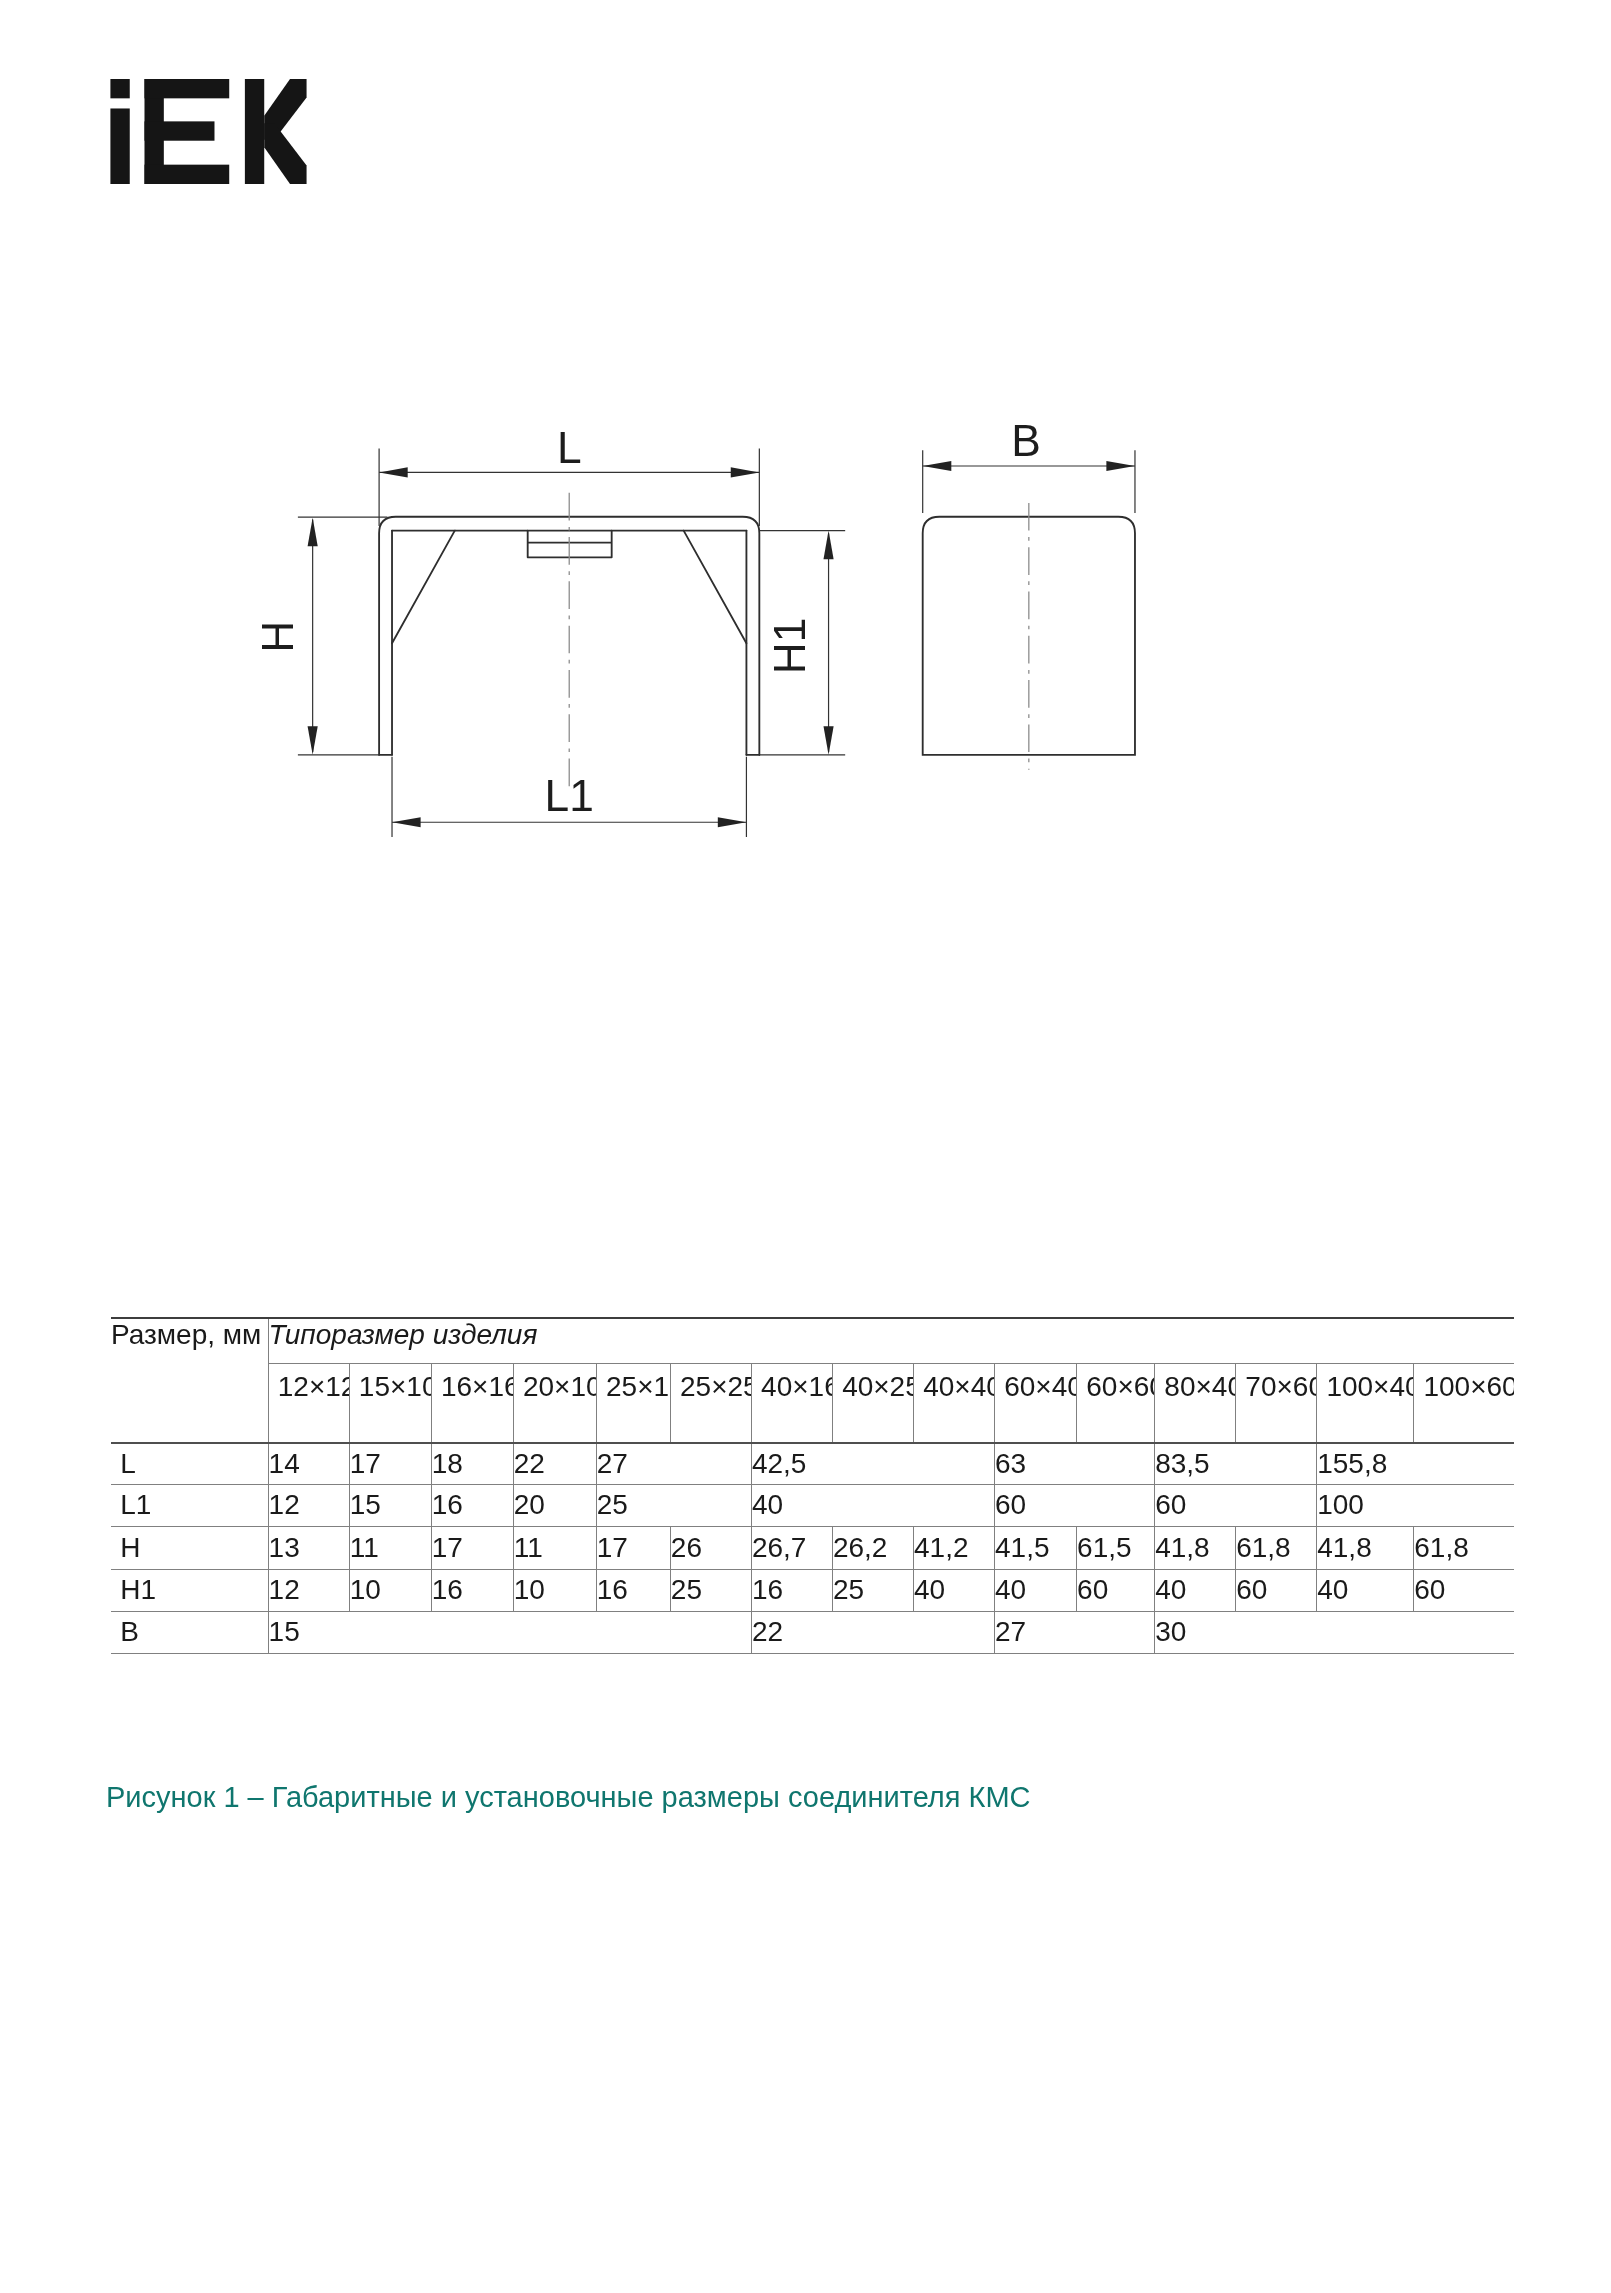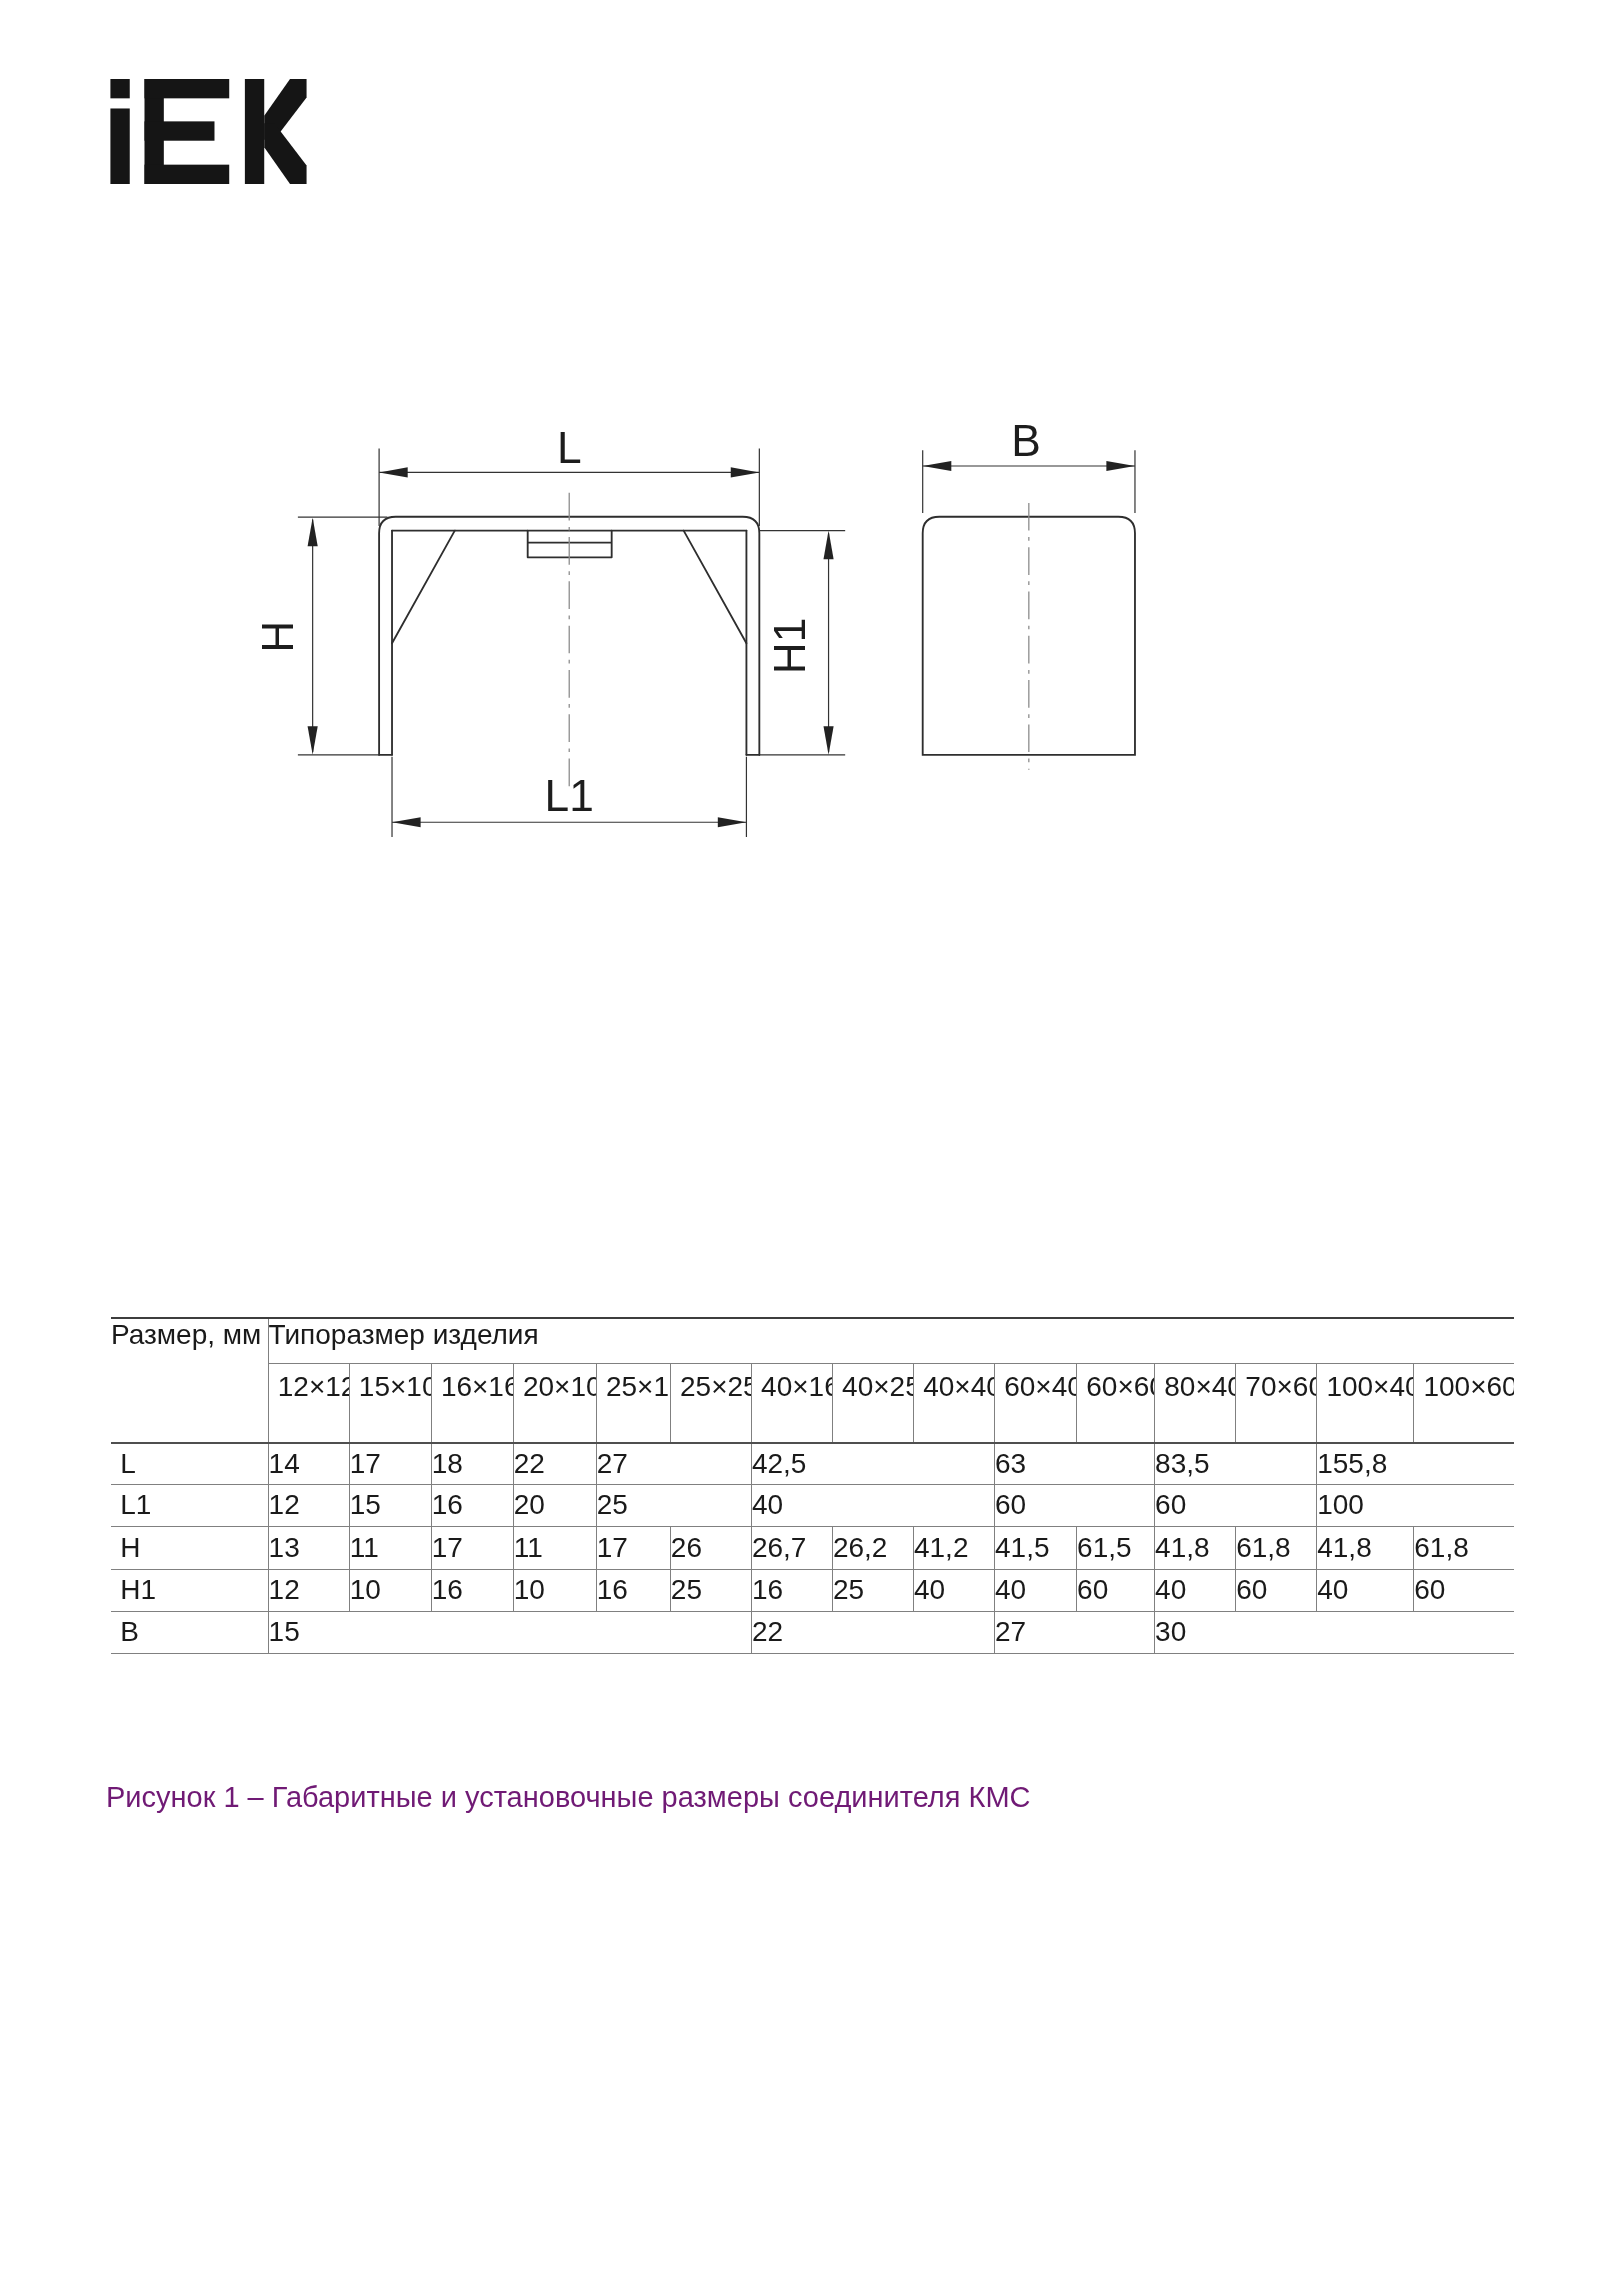--- a/index.html
+++ b/index.html
@@ -32,30 +32,30 @@
     color:#1a1a1a;padding:0;white-space:nowrap;overflow:hidden;
   }
   thead tr.head-row{height:45px;margin-left:12px;}
   thead tr.sizes-row{height:80px;}
   tbody tr:nth-child(1){height:41px;}
   tbody tr:nth-child(2){height:42px;}
   tbody tr:nth-child(3){height:43px;}
   tbody tr:nth-child(4){height:42px;}
   tbody tr:nth-child(5){height:42px;}
   .corner{vertical-align:top;padding:7.4px 0 0 9.2px;border-bottom:2.3px solid #4f4f4f;}
-  .group-header{vertical-align:top;padding:7.4px 0 0 11px;border-bottom:1.4px solid #808080;}
+  .group-header{vertical-align:top;padding:7.4px 0 0 11px;border-bottom:1.4px solid #808080;font-style:italic;}
   thead tr.sizes-row th{vertical-align:top;padding:7.4px 0 0 9.2px;border-bottom:2.3px solid #4f4f4f;}
   tbody tr{border-bottom:1.5px solid #808080;}
   tbody th.row-label{vertical-align:middle;padding-left:9.2px;}
   tbody td{vertical-align:middle;padding-left:11px;}
   .vl{border-left:1.5px solid #808080;}
   
   .caption{
     position:absolute;left:106px;top:1781px;
-    font-size:29px;color:#701a75;
+    font-size:29px;color:#0f766e;
   }
 </style>
 </head>
 <body>
 
 <div class="page">
 
   <svg class="logo" viewBox="0 0 213 114" aria-label="IEK">
     <g>
 

